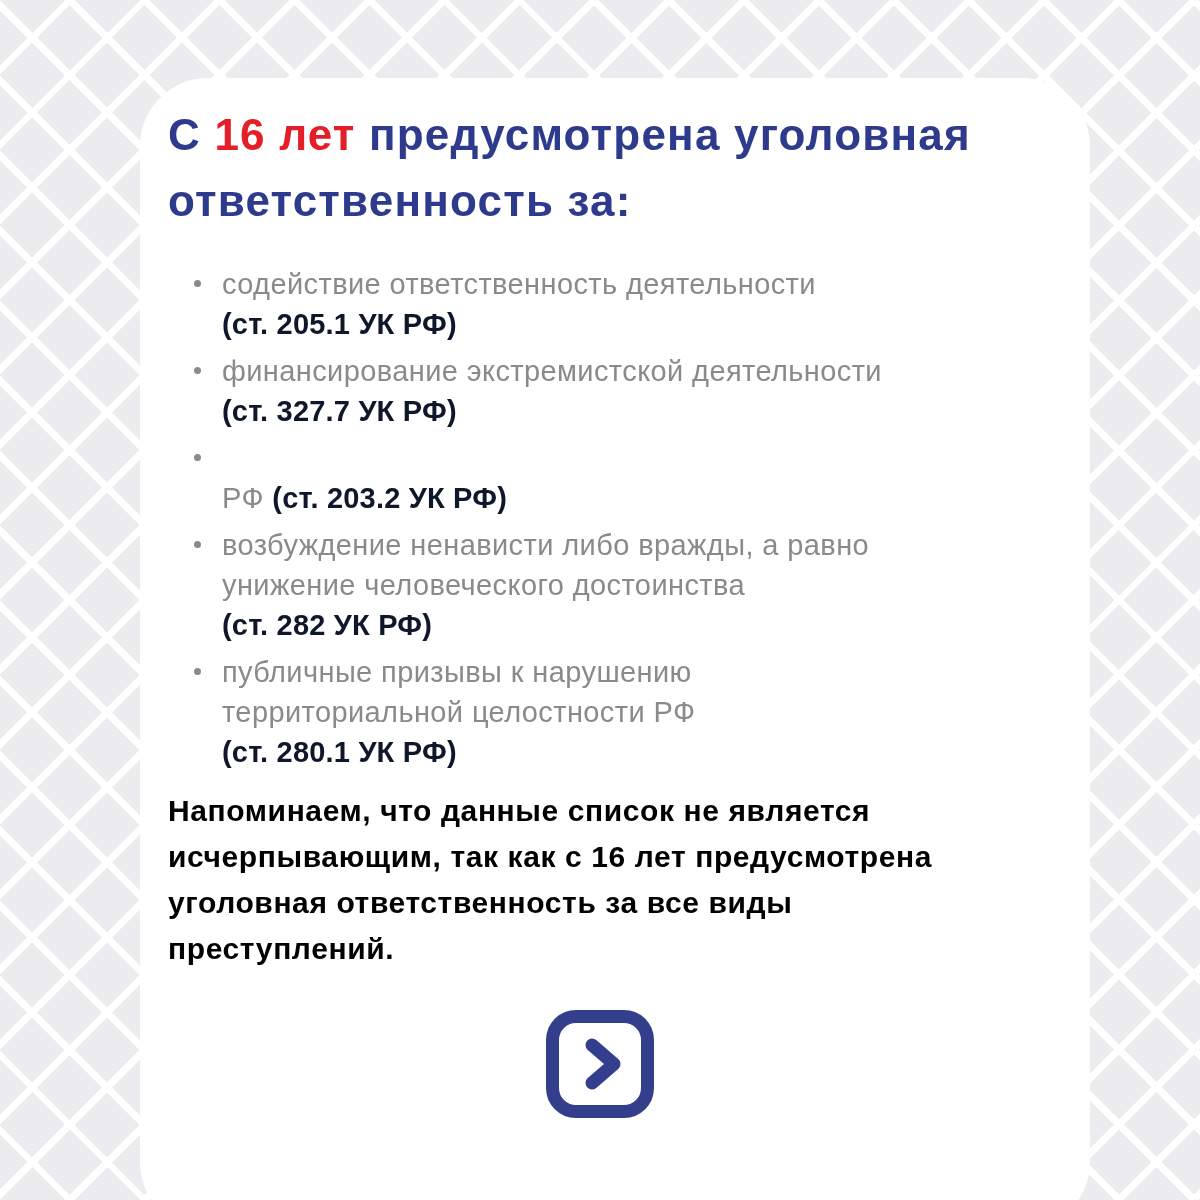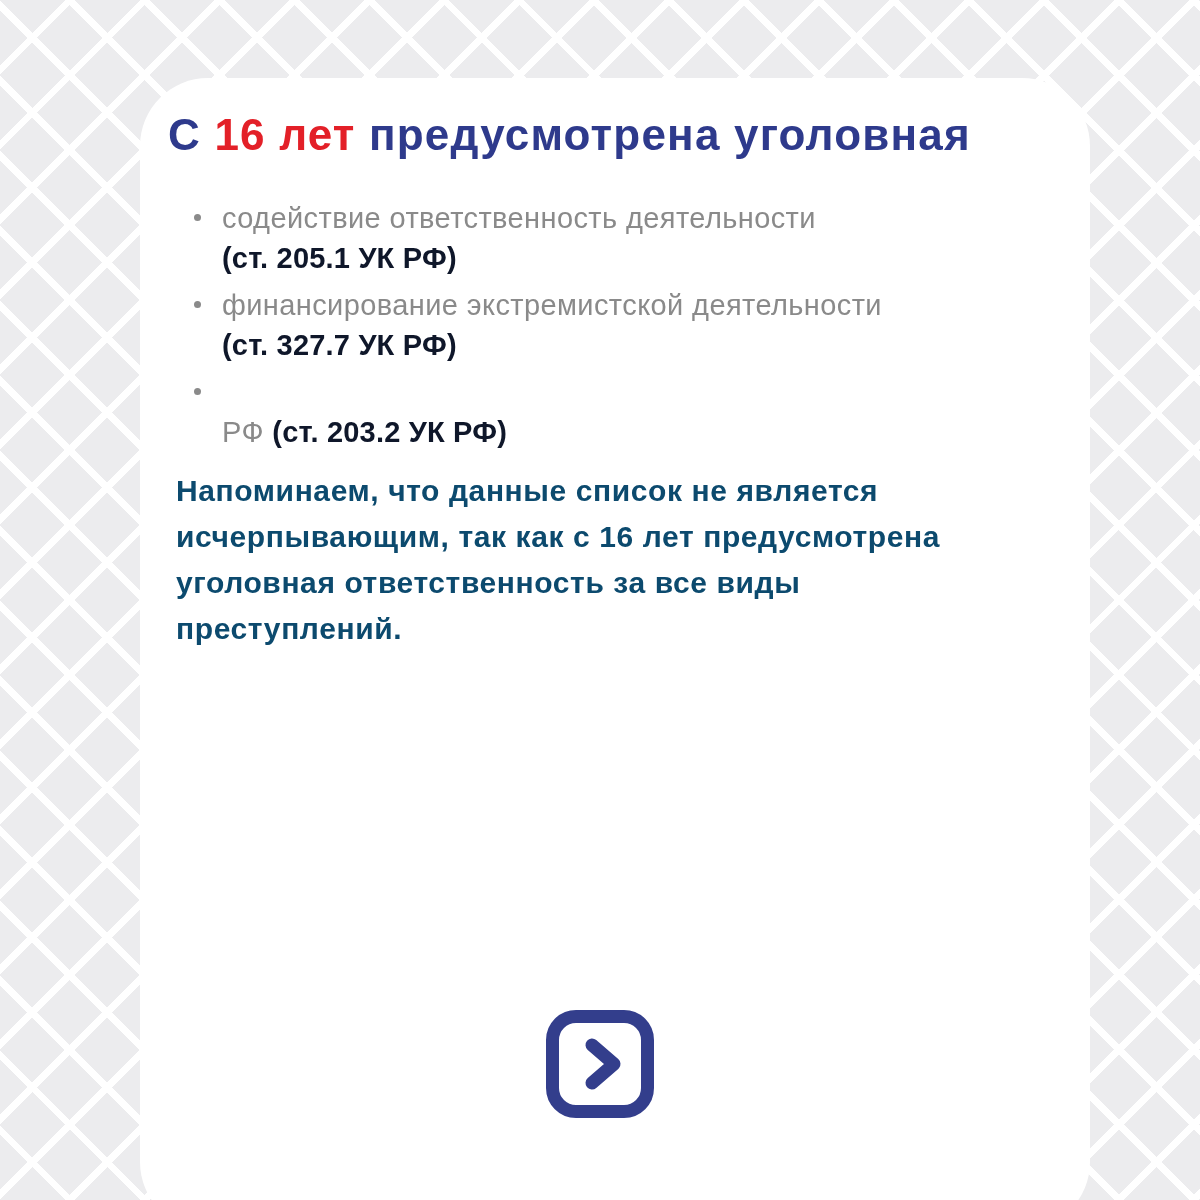--- a/index.html
+++ b/index.html
@@ -64,26 +64,26 @@
     border-radius: 50%;
     background: #8a8a8a;
   }
   .ref {
     font-weight: 700;
     color: #0f172a;
     letter-spacing: 0.2px;
   }
 
   .note {
-    margin: 16px 0 0 8px;
+    margin: 16px 0 0 0;
     font-size: 30px;
     font-weight: 700;
     line-height: 46px;
     letter-spacing: 0.6px;
-    color: #0c4a6e;
+    color: #000000;
   }
 
   
   .next-btn {
     position: absolute;
     left: 546px;
     top: 1010px;
     width: 108px;
     height: 108px;
     box-sizing: border-box;
@@ -100,26 +100,28 @@
     margin-left: 6px;
   }
 </style>
 </head>
 <body>
 
 <div class="canvas">
 
   <div class="card">
 
-    <h1 class="title"><span>С </span><span class="red">16 лет</span><span> предусмотрена уголовная</span><br></h1>
+    <h1 class="title"><span>С </span><span class="red">16 лет</span><span> предусмотрена уголовная</span><br><span>ответственность за:</span></h1>
 
     <ul class="offense-list" id="offense-list">
         <li><span>содействие ответственность деятельности</span><br><strong class="ref">(ст. 205.1 УК РФ)</strong></li>
         <li><span>финансирование экстремистской деятельности</span><br><strong class="ref">(ст. 327.7 УК РФ)</strong></li>
         <li><br><span>РФ</span> <strong class="ref">(ст. 203.2 УК РФ)</strong></li>
+        <li><span>возбуждение ненависти либо вражды, а равно</span><br><span>унижение человеческого достоинства</span><br><strong class="ref">(ст. 282 УК РФ)</strong></li>
+        <li><span>публичные призывы к нарушению</span><br><span>территориальной целостности РФ</span><br><strong class="ref">(ст. 280.1 УК РФ)</strong></li>
       </ul>
 
     <p class="note" id="note">Напоминаем, что данные список не является<br>исчерпывающим, так как с 16 лет предусмотрена<br>уголовная ответственность за все виды<br>преступлений.</p>
 
   </div>
 
   <div class="next-btn">
     <svg width="56" height="62" viewBox="0 0 56 62" xmlns="http://www.w3.org/2000/svg">
       <polyline points="17,12 39,31 17,50" fill="none" stroke="#333e8c" stroke-width="13" stroke-linecap="round" stroke-linejoin="round"></polyline>
     </svg>

